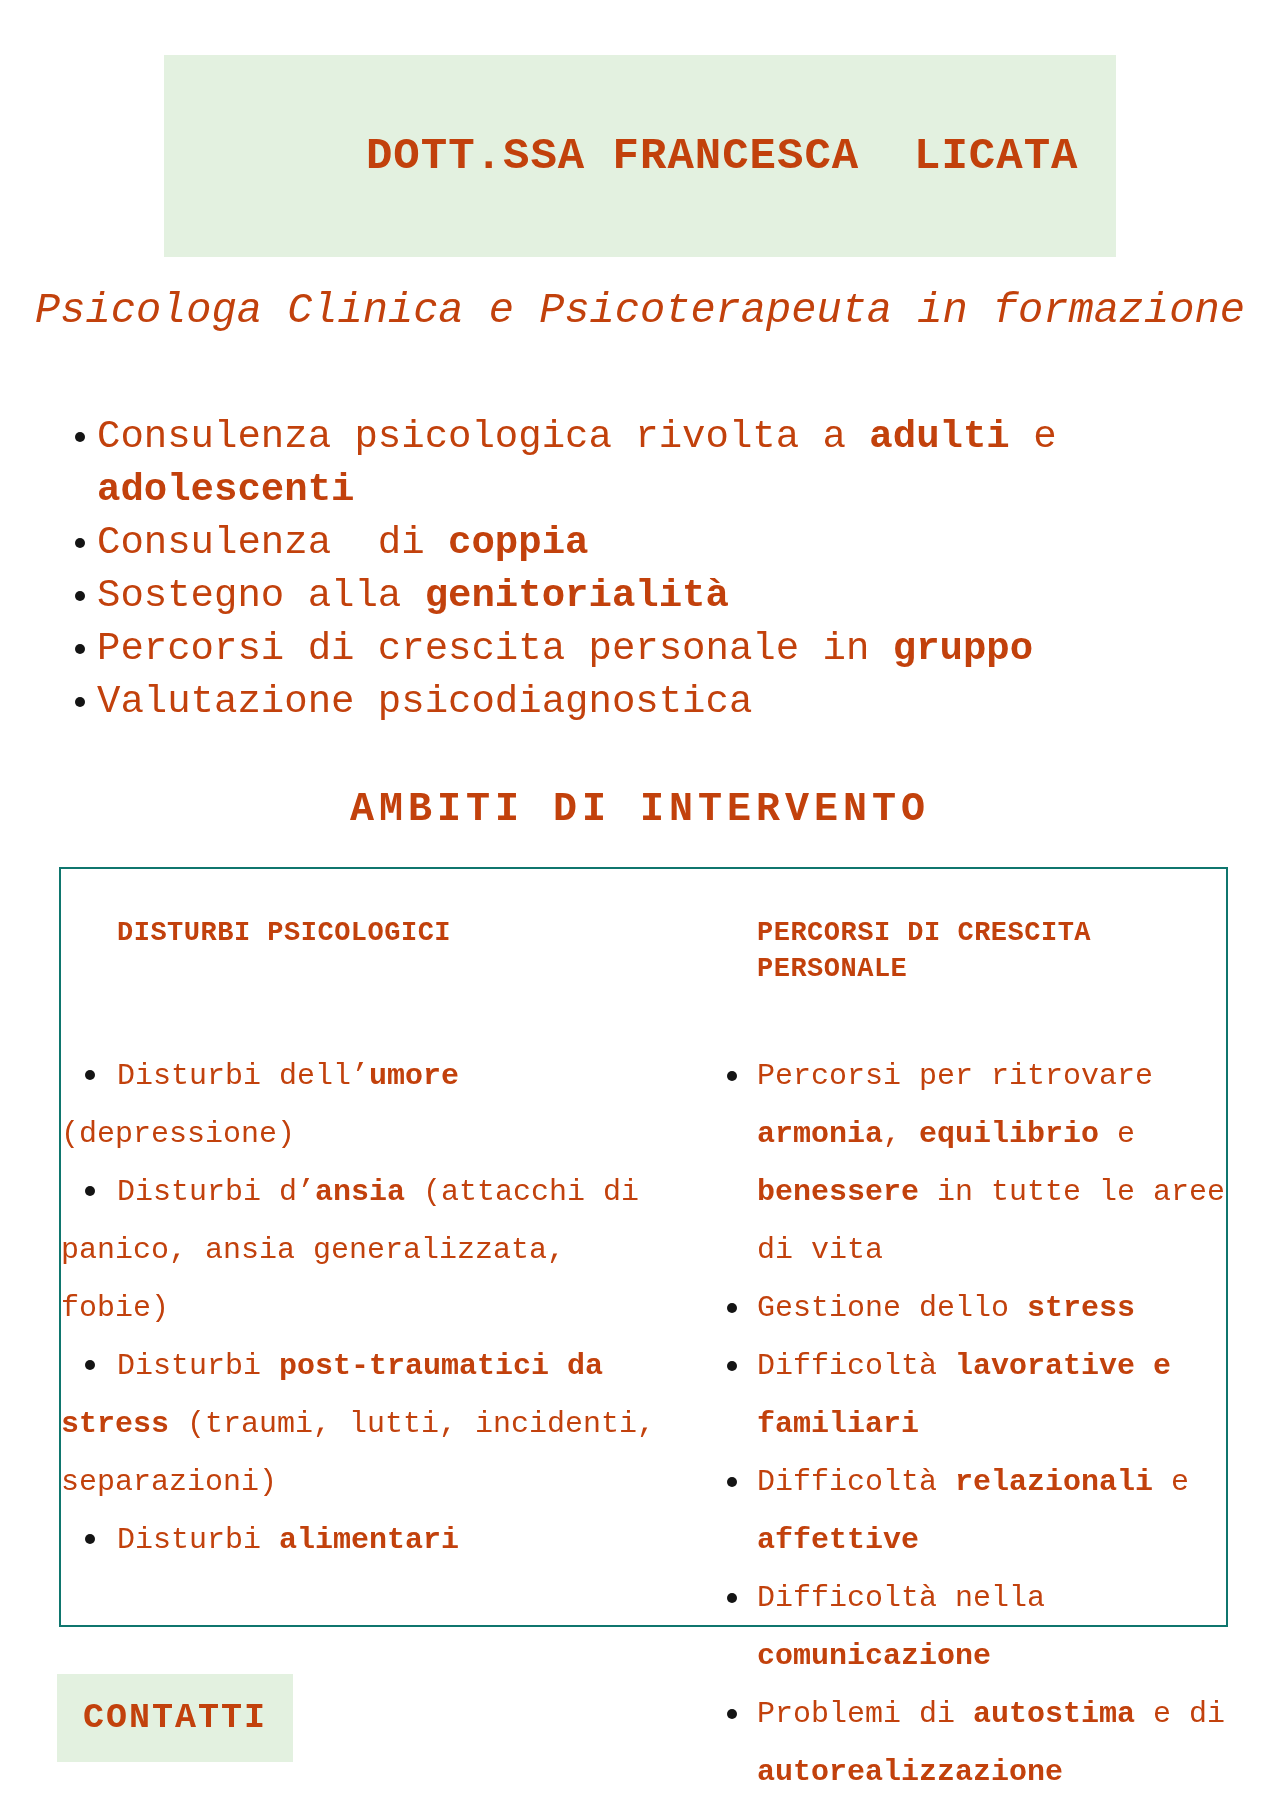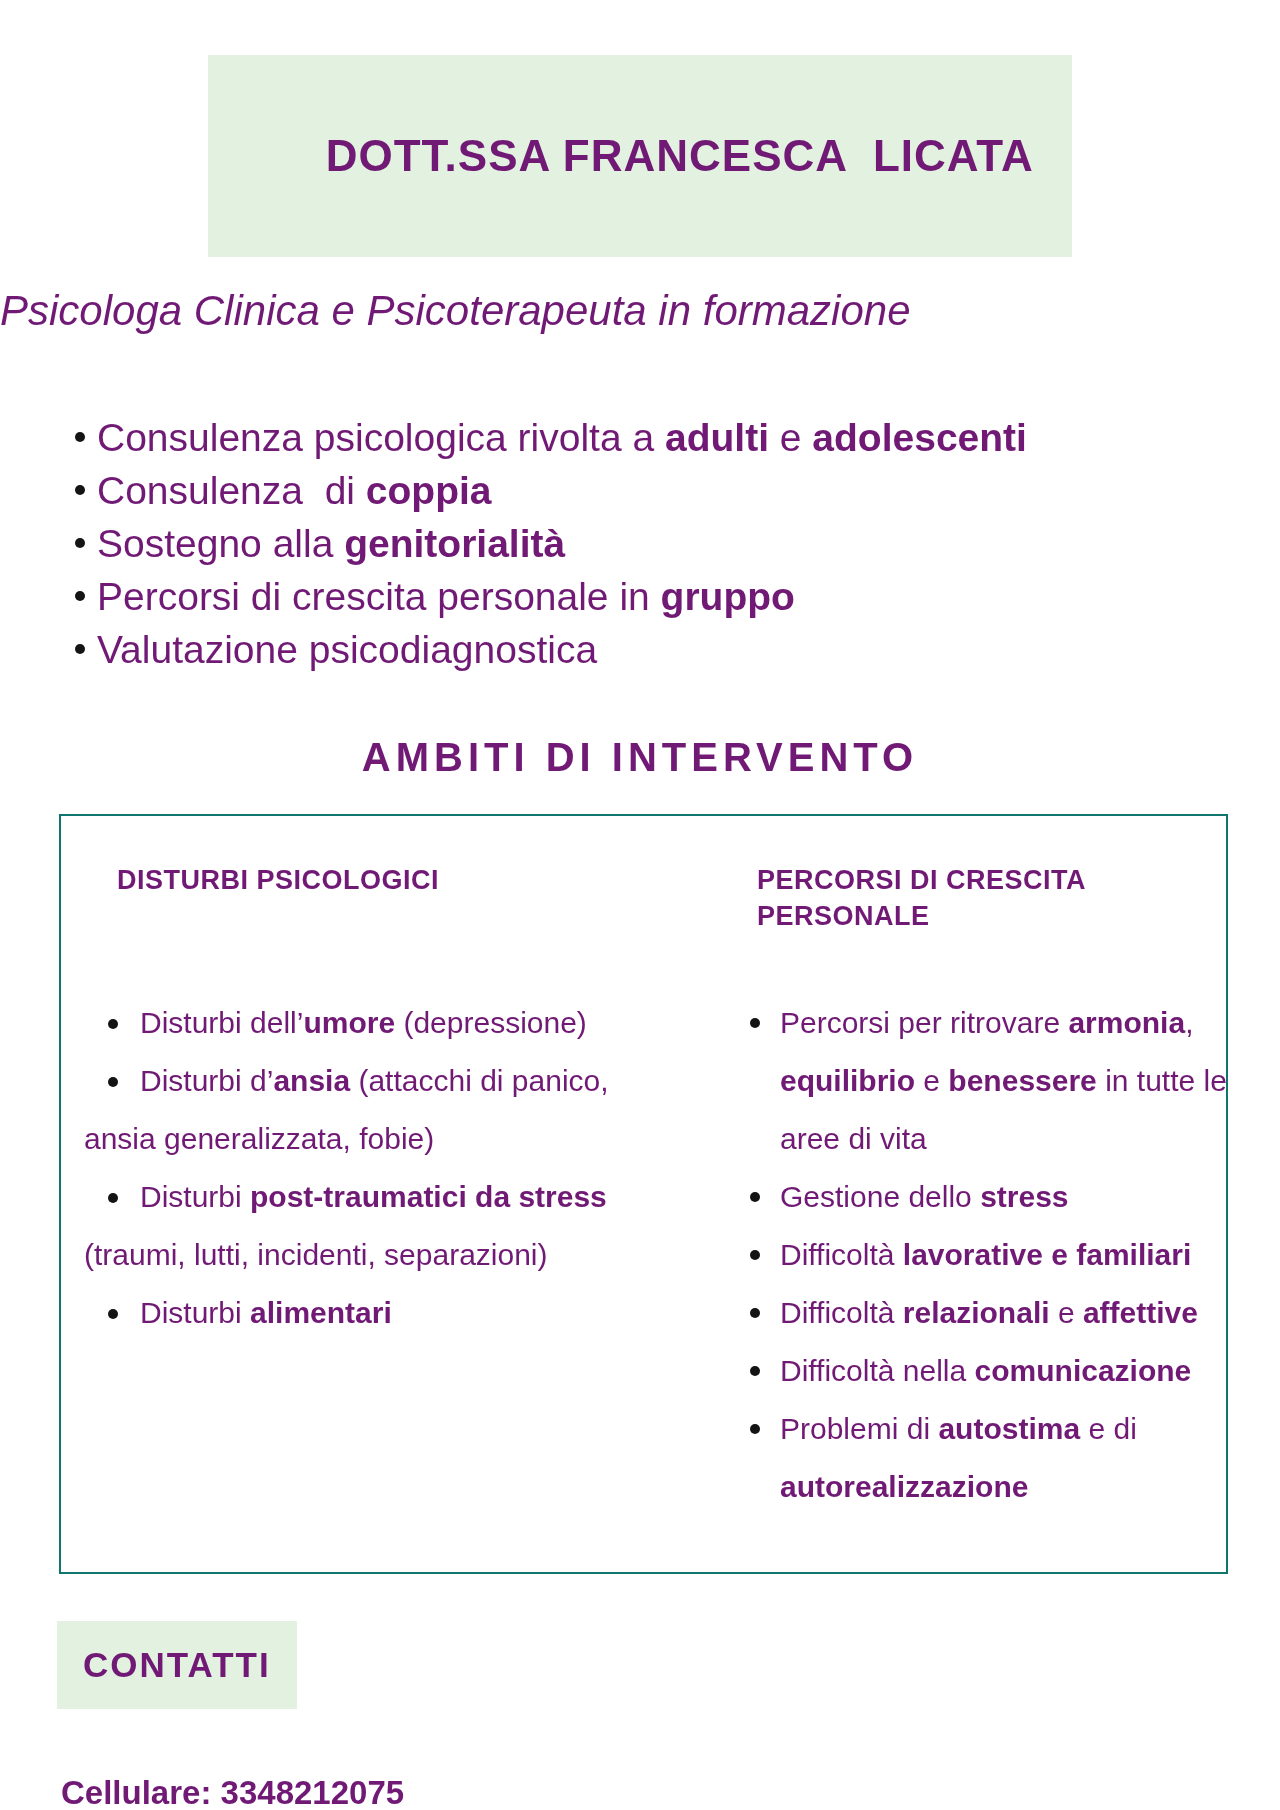--- a/index.html
+++ b/index.html
@@ -1,40 +1,40 @@
 <!DOCTYPE html>
 <html><head>
 <meta charset="utf-8">
 <style>
   html,body { margin:0; padding:0; background:#ffffff; }
   .page {
     position:relative;
     width:1280px; height:1810px;
     margin:0 auto;
     background:#ffffff;
-    color:#701a75;
-    font-family:Liberation Sans, sans-serif;
+    color:#c2410c;
+    font-family:Liberation Mono, monospace;
     overflow:hidden;
   }
   .b { font-weight:bold; }
 
   
   .title-band-wrap { text-align:center; padding-top:55px; }
   .title-band {
     display:inline-block;
     background:var(--hl,#e3f1e0);
     padding:17px 38px;
     font-size:44px; font-weight:bold;
     line-height:56px;
     letter-spacing:1px;
     white-space:pre;
   }
   .subtitle {
     margin-top:26px;
-    text-align:left;
+    text-align:center;
     font-style:italic;
     font-size:42px;
     line-height:56px;
   }
 
   
   ul { list-style:none; margin:0; padding:0; }
   .services {
     margin:72px 40px 0 75px;
     font-size:39px;
@@ -76,21 +76,21 @@
     letter-spacing:0.5px;
     min-height:120px;
     box-sizing:border-box;
   }
   .col-left { width:600px; flex:none; }
   .col-left h3 { margin-left:56px; }
   .col-right { width:500px; flex:none; margin-left:66px; }
   .col-right h3 { margin-left:30px; max-width:380px; }
 
   .box ul { margin-top:12px; font-size:30px; }
-  .box li { line-height:58px;margin-left:23px; }
+  .box li { line-height:58px; }
 
   
   .col-left li { text-indent:24px; }
   .col-left li::before {
     content:""; display:inline-block;
     width:10px; height:10px; border-radius:50%;
     background:#141414;
     margin-right:22px;
     vertical-align:4px;
   }

